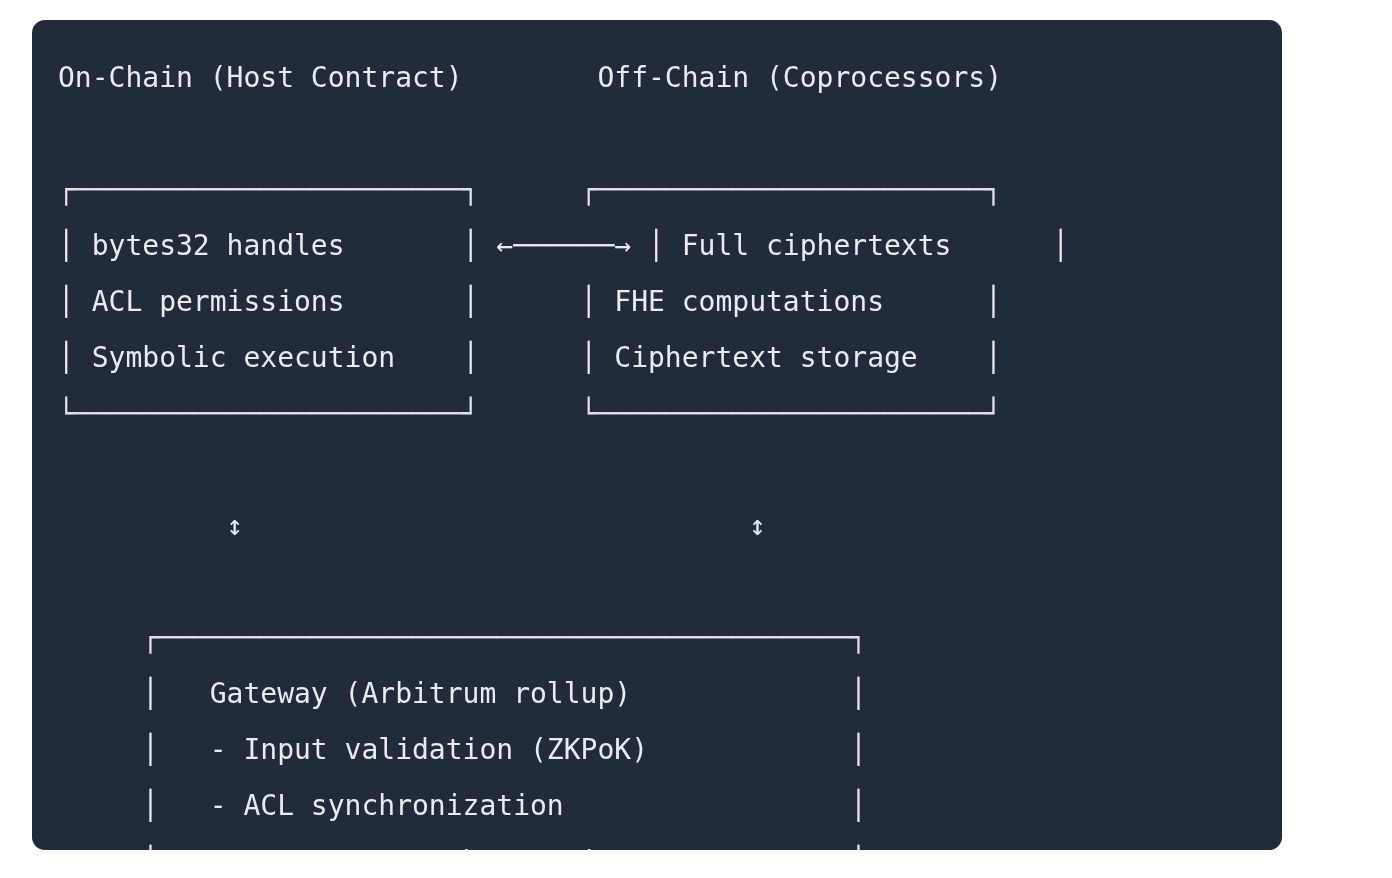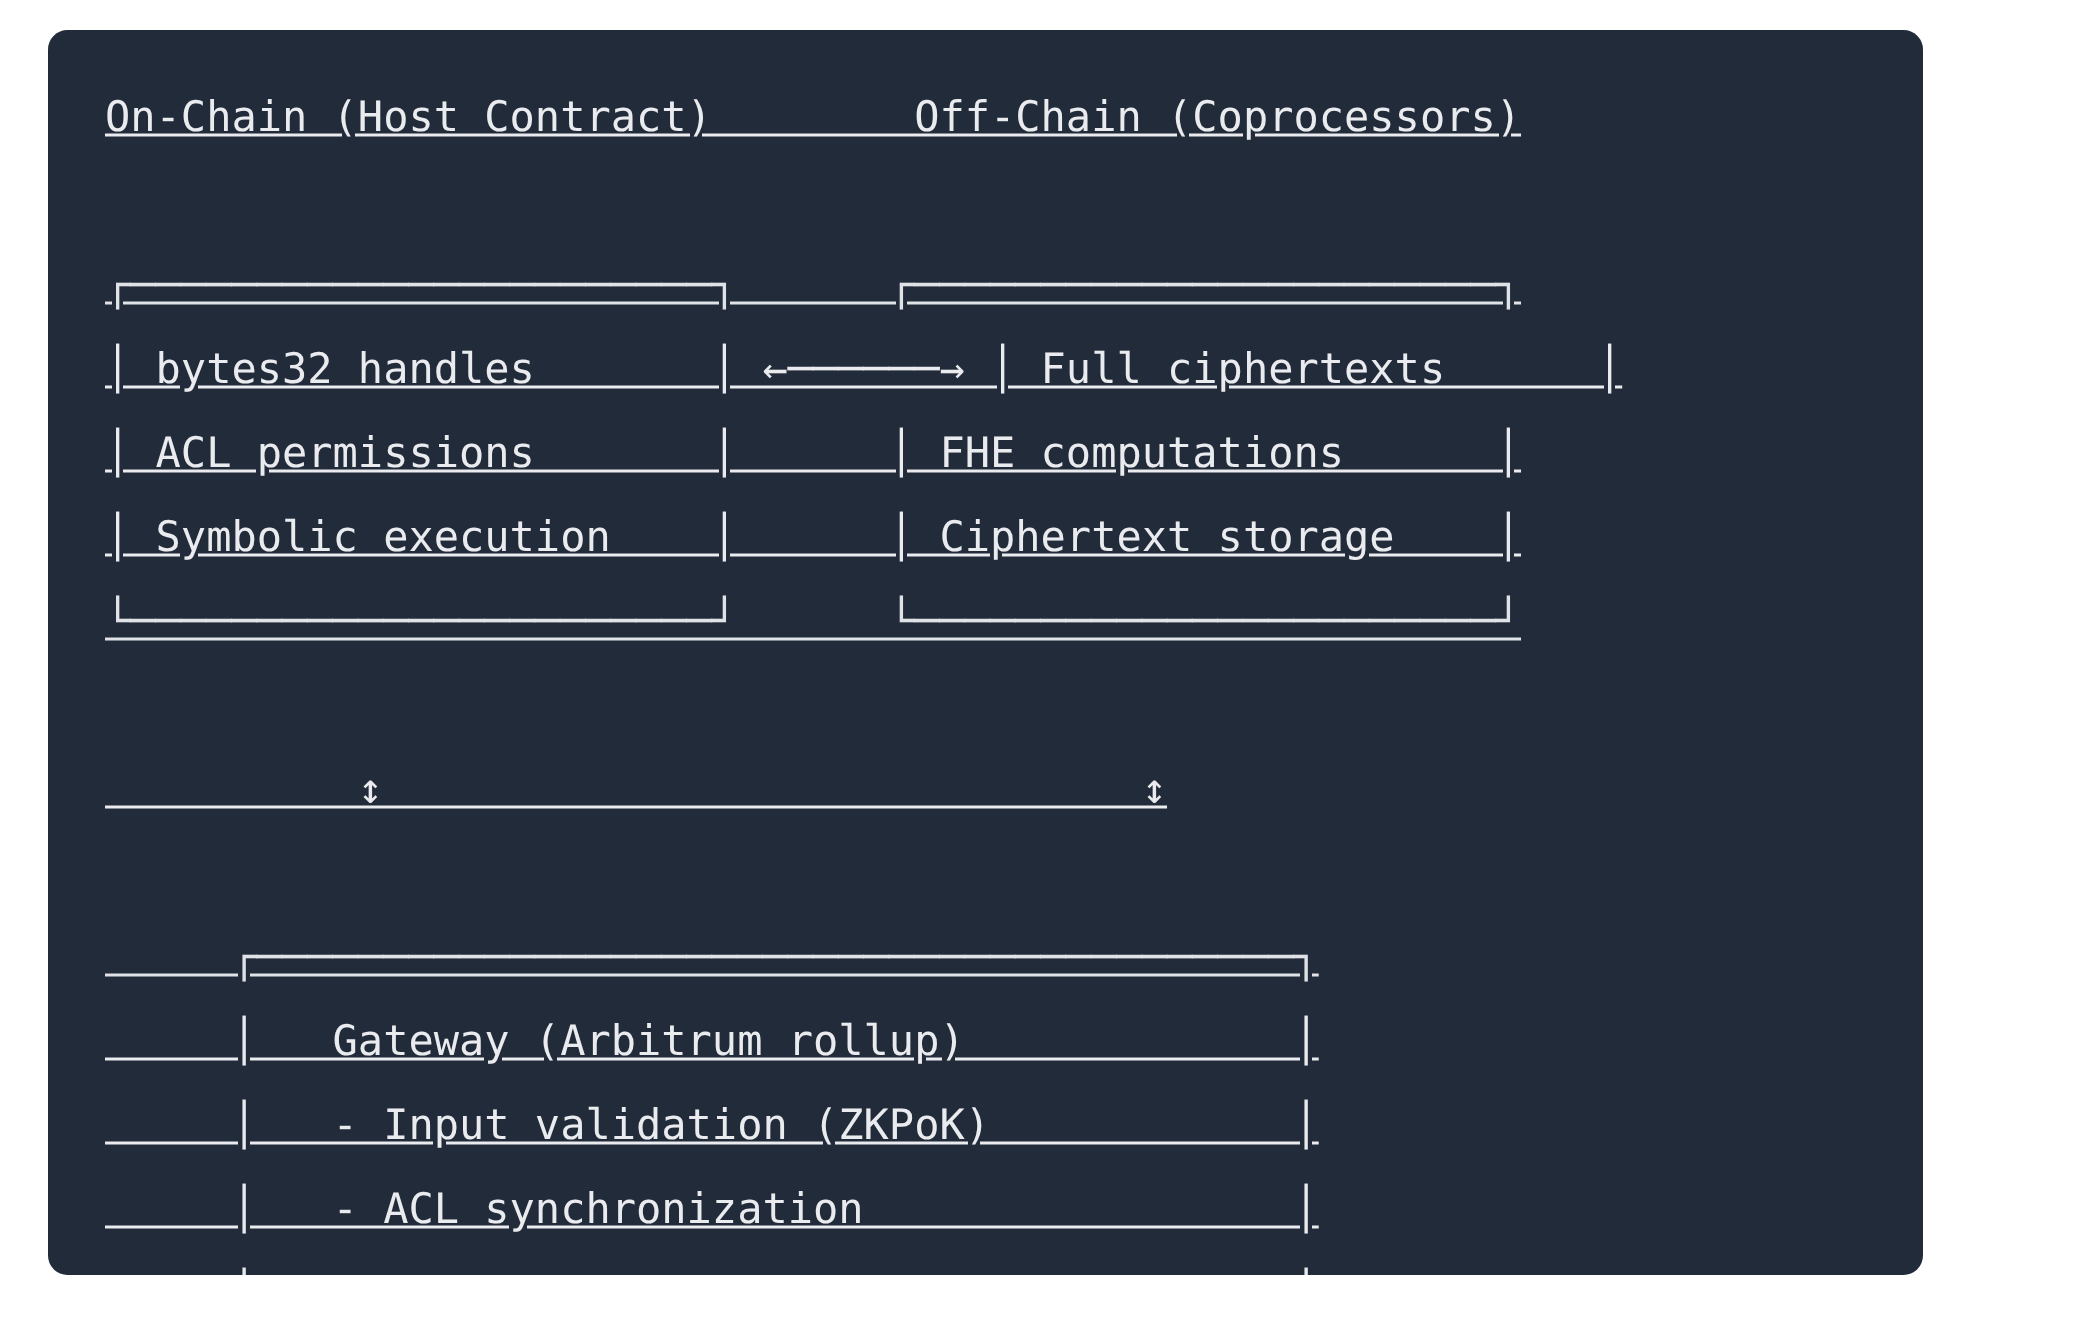--- a/index.html
+++ b/index.html
@@ -44,24 +44,23 @@
     letter-spacing: 0px;
     color: #e9ebee;
     white-space: pre;
     tab-size: 4;
     -moz-tab-size: 4;
   }
 
   .ascii-line {
     display: block;
     height: 56px;
-    padding-left: 38px;
+    padding-left: 26px;
     white-space: pre;
     color: #e9ebee;
-    text-decoration: underline;
   }
 
   .ascii-line.blank {
     height: 56px;
   }
 
   
   .ascii-line.rule {
     color: #dfe3e8;
   }

